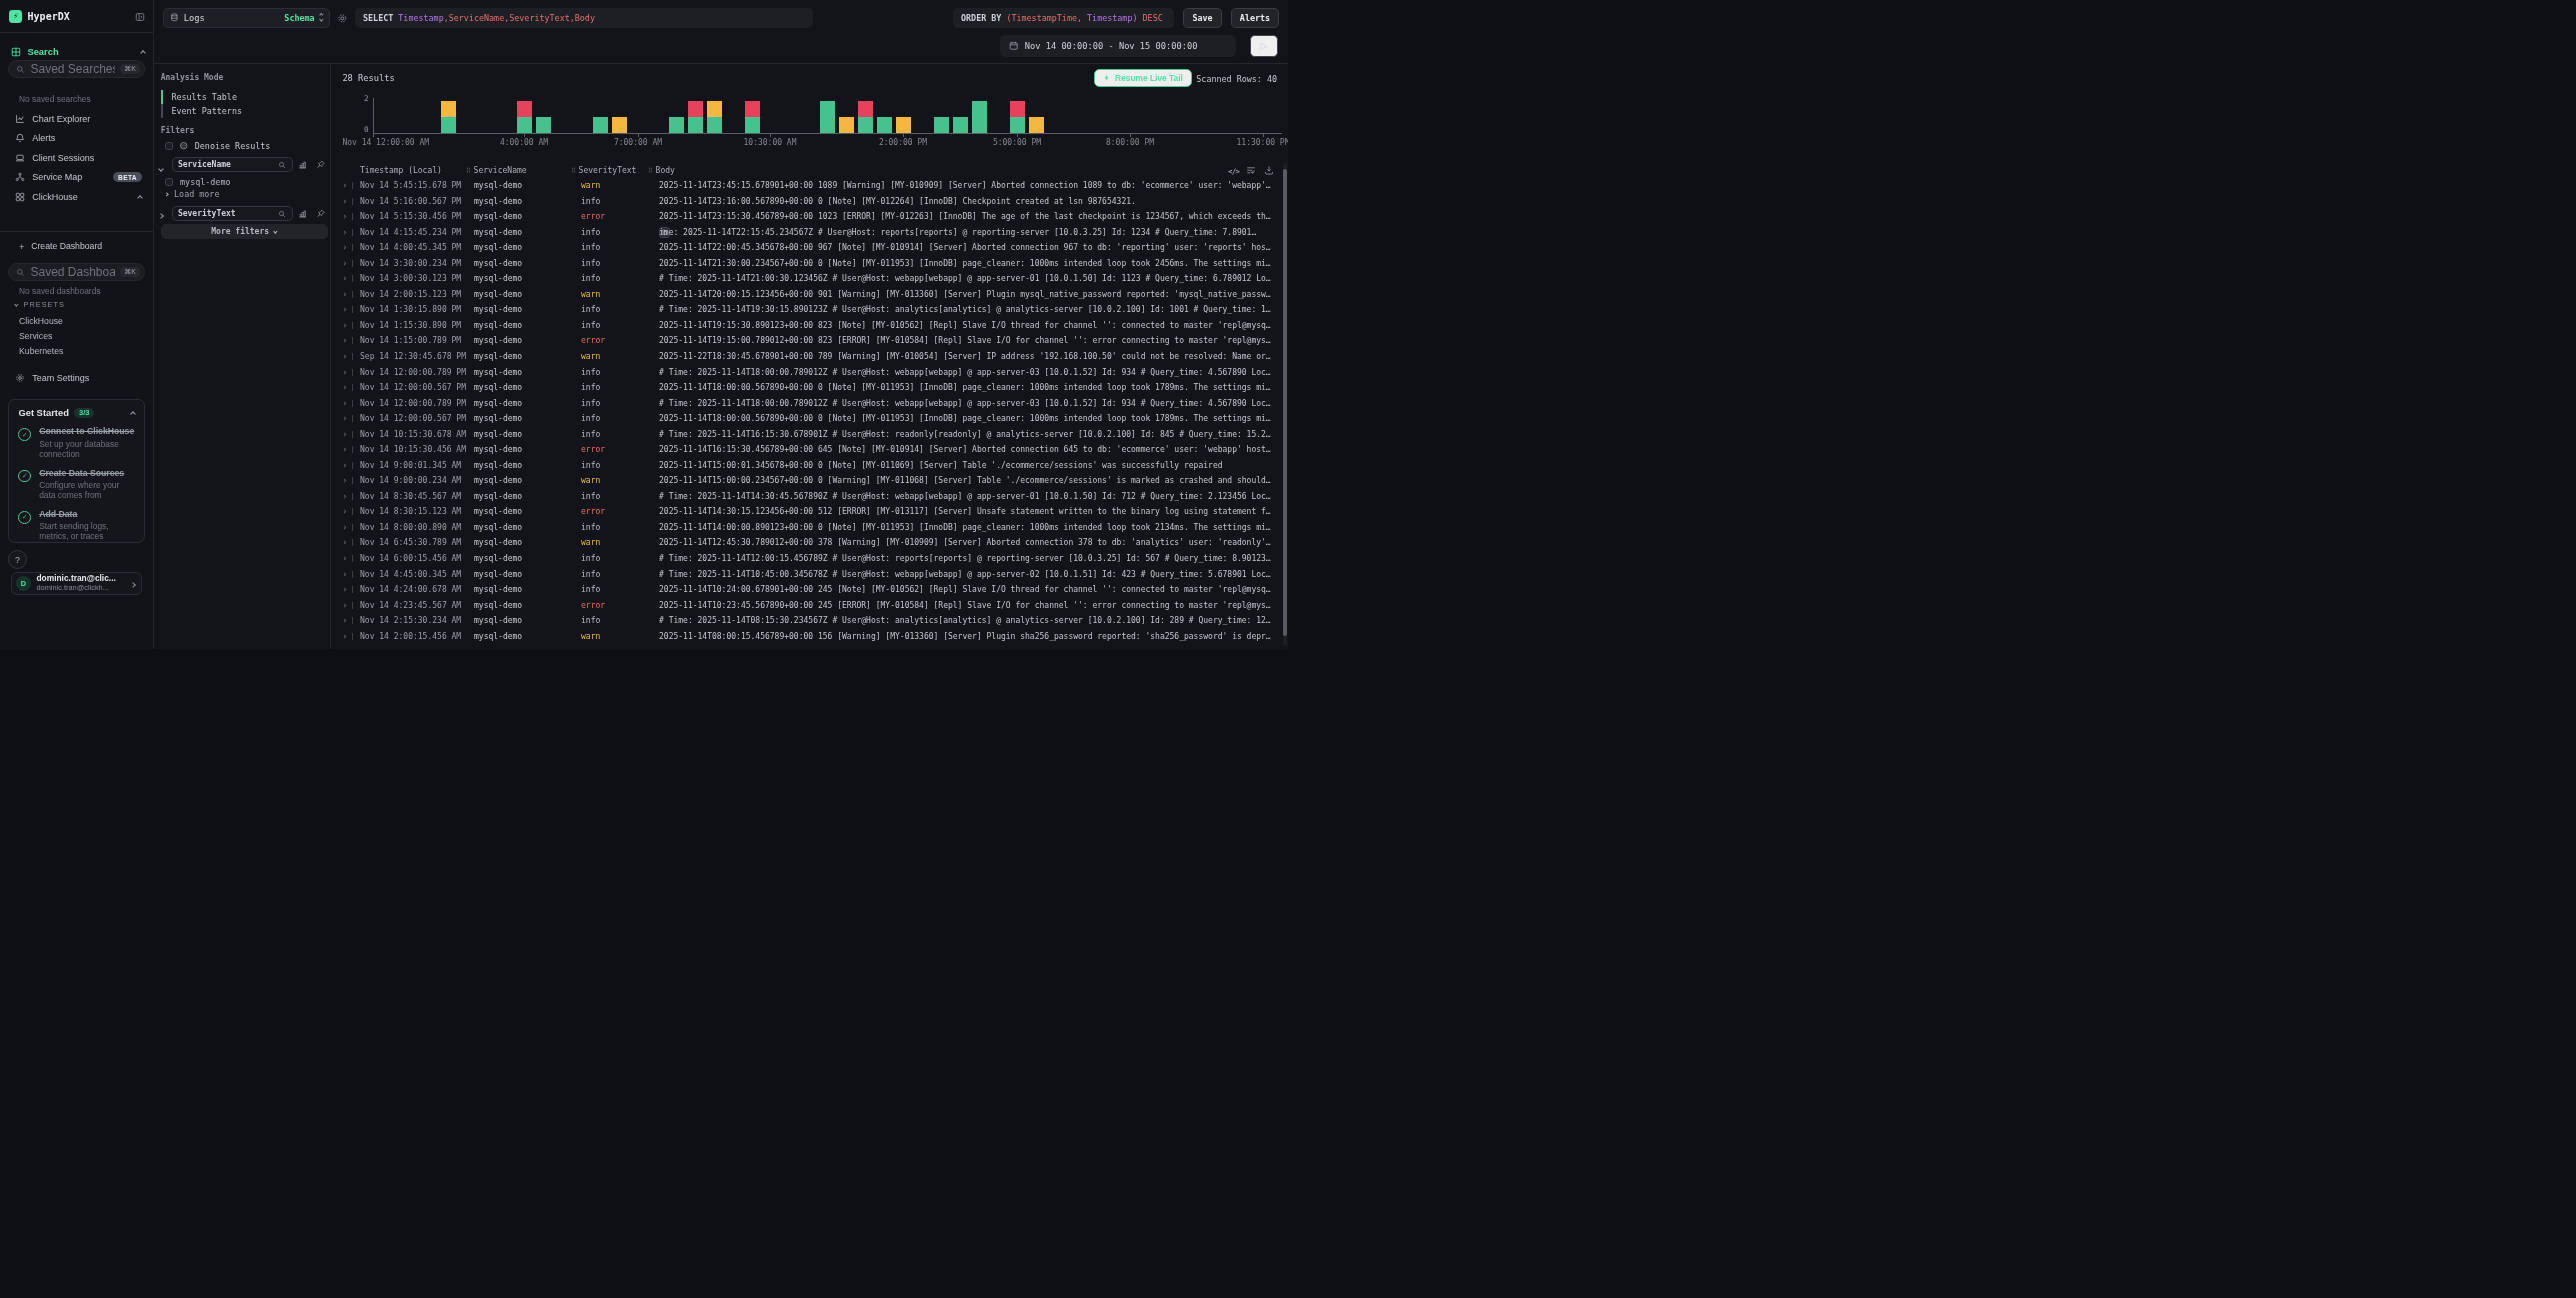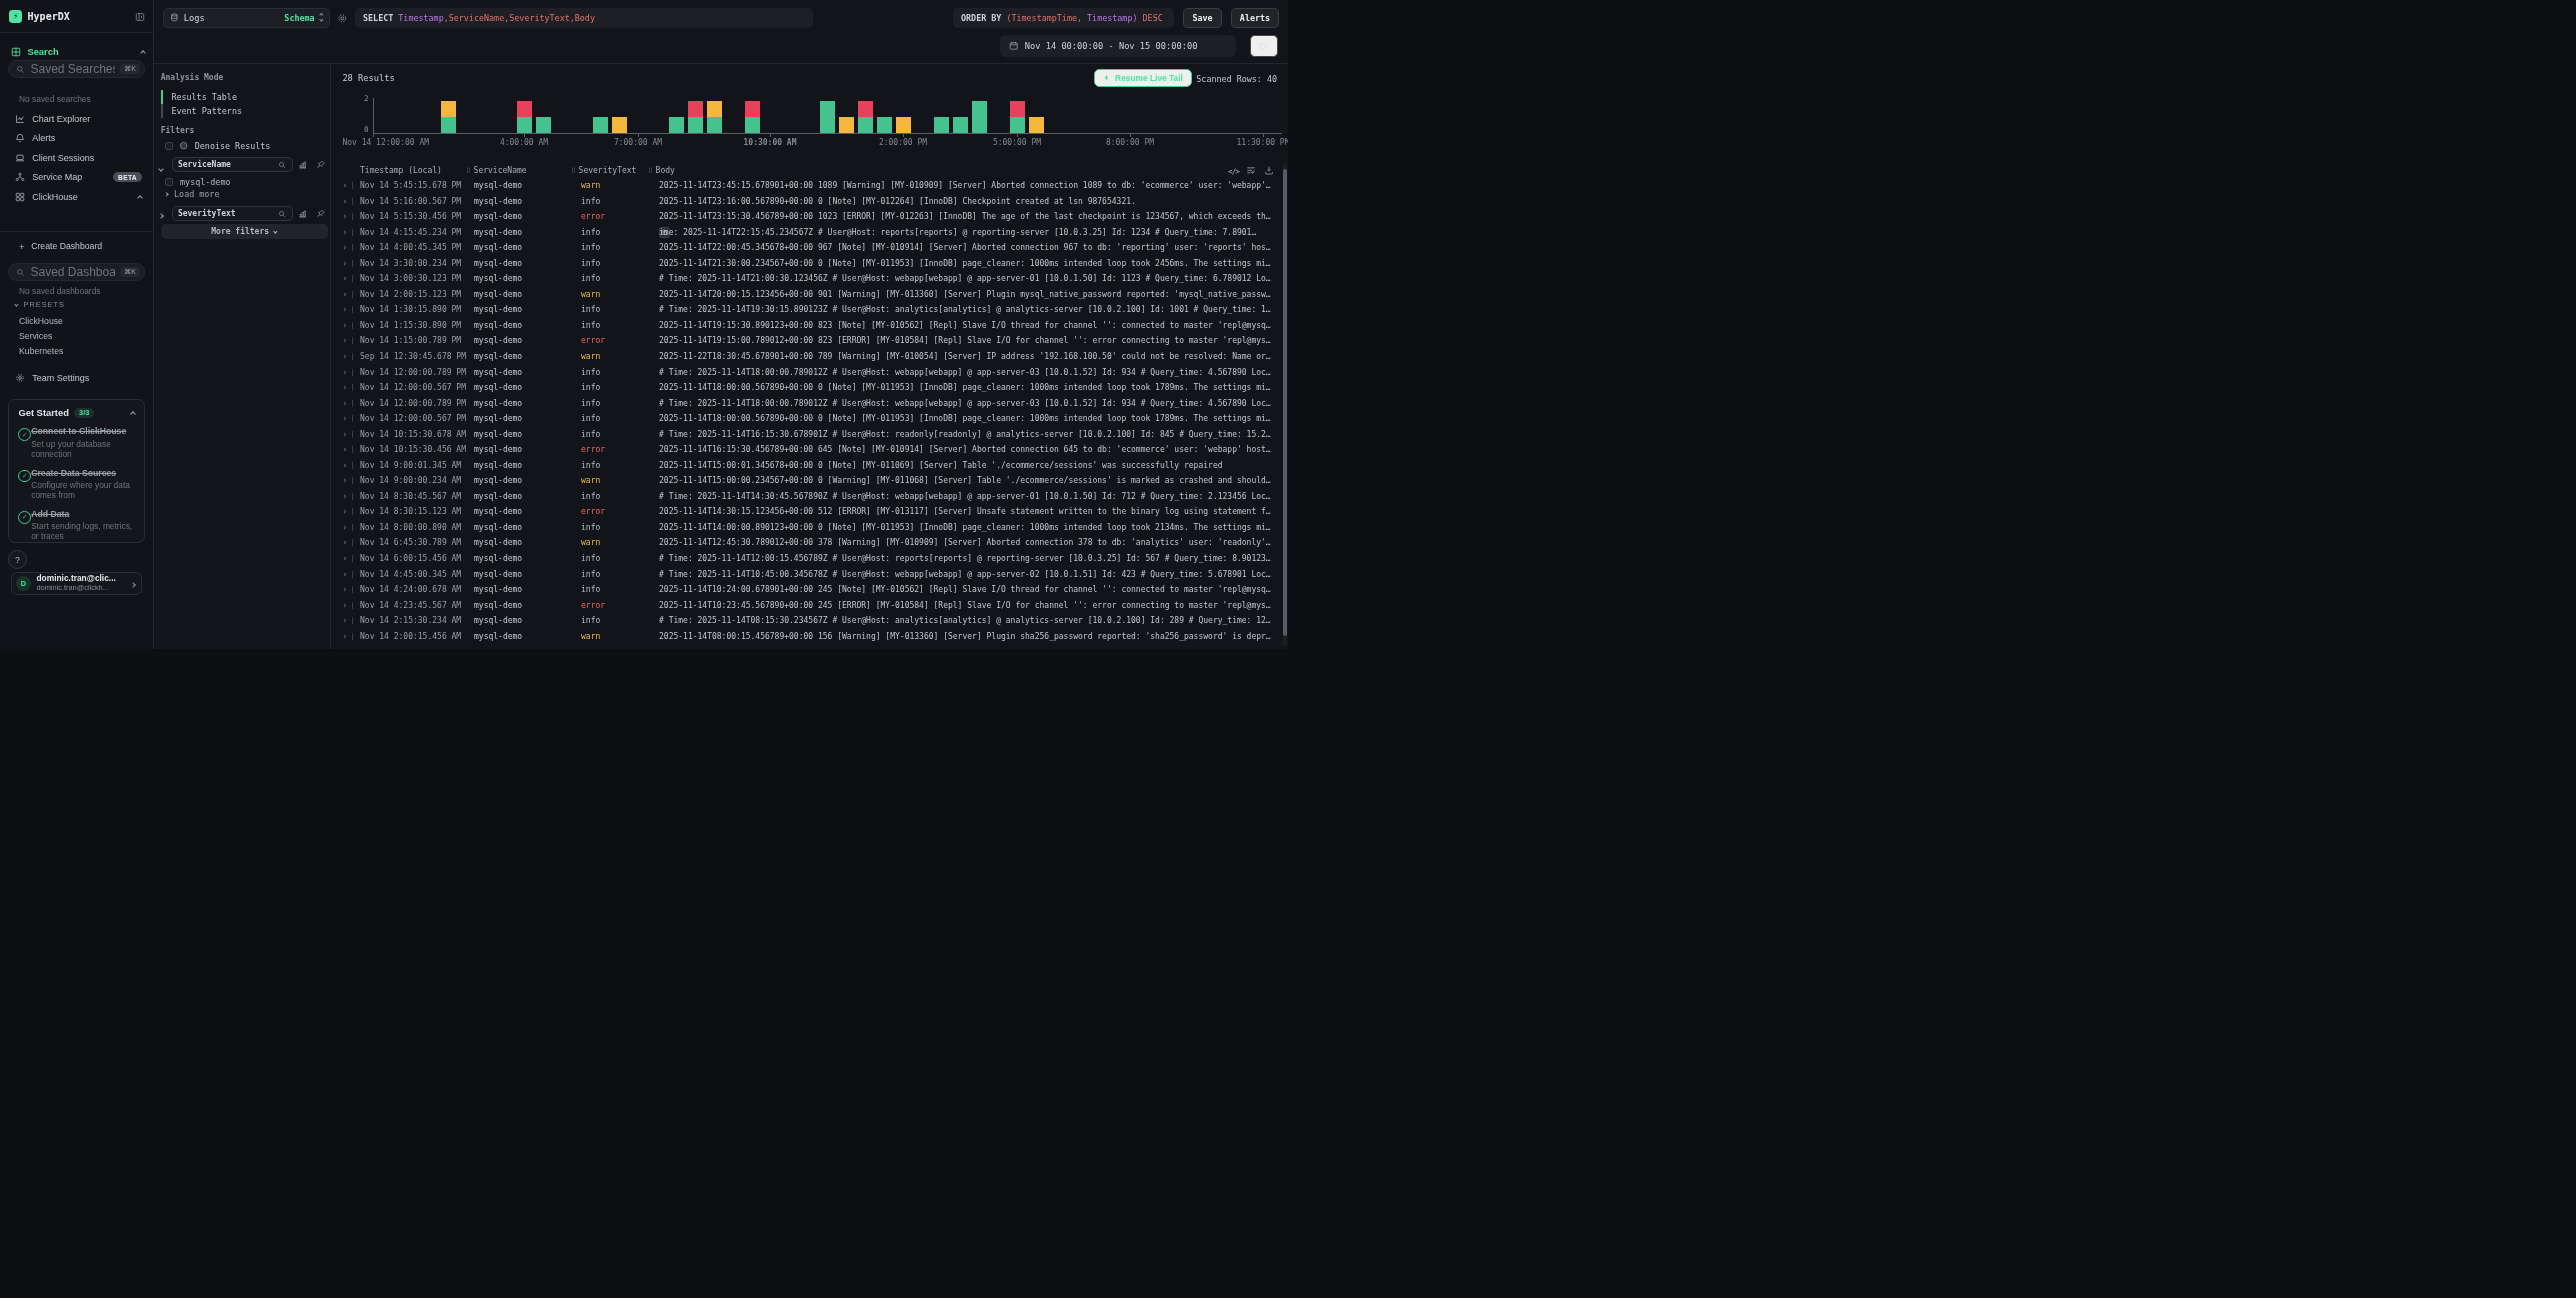--- a/index.html
+++ b/index.html
@@ -34,21 +34,21 @@
 .plus{font-size:9.4px;color:#b4b9c0}
 .preset-h{position:absolute;top:300px;left:14.8px;display:flex;gap:6px;align-items:center;color:#878c93;font-size:7.4px;letter-spacing:1px}
 .preset-list{position:absolute;top:314px;left:0;right:0}
 .preset-item{height:14.8px;line-height:14.8px;padding-left:19px;font-size:8.7px;color:#b4b9c0;cursor:pointer}
 .team-row{position:absolute;top:368px;left:0;right:0}
 .gs-card{position:absolute;left:8px;right:8px;top:399px;height:144px;border:0.7px solid #2b2d34;border-radius:6.7px;background:#15161b;padding:7.4px 9.4px}
 .gs-head{display:flex;align-items:center;gap:5.4px}
 .gs-title{font-weight:bold;font-size:9.4px;color:#dfe2e6}
 .gs-badge{background:rgba(80,227,162,.13);color:#50e3a2;font-size:7.4px;font-weight:bold;padding:0.7px 4.7px;border-radius:6px}
 .gs-chev{margin-left:auto;color:#9aa0a7}
-.gs-item{display:flex;margin-top:8px}
+.gs-item{display:flex;gap:8px;margin-top:8px}
 .gs-check{width:12.8px;height:12.8px;border:0.9px solid #3fcf8f;border-radius:50%;color:#3fcf8f;font-size:6.7px;display:flex;align-items:center;justify-content:center;flex:none;margin-top:2px}
 .gs-txt{min-width:0}
 .gs-t{font-size:8.7px;font-weight:bold;color:#9aa0a7;text-decoration:line-through;line-height:1.25}
 .gs-d{font-size:8.4px;color:#6e737a;line-height:1.25;margin-top:1.3px}
 .help-fab{position:absolute;left:8px;top:550px;width:19px;height:19px;border-radius:50%;border:0.7px solid #33363c;background:#17181d;color:#b4b9c0;display:flex;align-items:center;justify-content:center;font-size:8.7px;z-index:5}
 .user-card{position:absolute;left:10.7px;right:10.7px;top:572px;height:23px;border:0.7px solid #2b2d34;border-radius:6px;background:#15161b;display:flex;align-items:center;gap:5.4px;padding:0 6.7px 0 4px;cursor:pointer}
 .avatar{width:15.4px;height:15.4px;border-radius:50%;background:#16352a;color:#50e3a2;font-weight:bold;font-size:7.4px;display:flex;align-items:center;justify-content:center;flex:none}
 .u-col{min-width:0;line-height:1.15}
 .u-name{font-size:8.4px;font-weight:bold;color:#e6e8eb;white-space:nowrap}
 .u-mail{font-size:7.4px;color:#878c93;white-space:nowrap}
@@ -499,21 +499,21 @@
         </div>
       </div>
     <div id="chart-ticks">
         <div class="tickmark" style="left: 42px;"></div>
         <div class="xlab" style="left: 11.4px;">Nov 14 12:00:00 AM</div>
         <div class="tickmark" style="left: 193px;"></div>
         <div class="xlab" style="left: 193px; transform: translateX(-50%);">4:00:00 AM</div>
         <div class="tickmark" style="left: 307px;"></div>
         <div class="xlab" style="left: 307px; transform: translateX(-50%);">7:00:00 AM</div>
         <div class="tickmark" style="left: 439px;"></div>
-        <div class="xlab" style="left: 439px; transform: translateX(-50%); font-weight: bold;">10:30:00 AM</div>
+        <div class="xlab" style="left: 439px; transform: translateX(-50%);">10:30:00 AM</div>
         <div class="tickmark" style="left: 572px;"></div>
         <div class="xlab" style="left: 572px; transform: translateX(-50%);">2:00:00 PM</div>
         <div class="tickmark" style="left: 686px;"></div>
         <div class="xlab" style="left: 686px; transform: translateX(-50%);">5:00:00 PM</div>
         <div class="tickmark" style="left: 799px;"></div>
         <div class="xlab" style="left: 799px; transform: translateX(-50%);">8:00:00 PM</div>
         <div class="tickmark" style="left: 932px;"></div>
         <div class="xlab" style="left: 932px; transform: translateX(-50%);">11:30:00 PM</div>
       </div>
 

